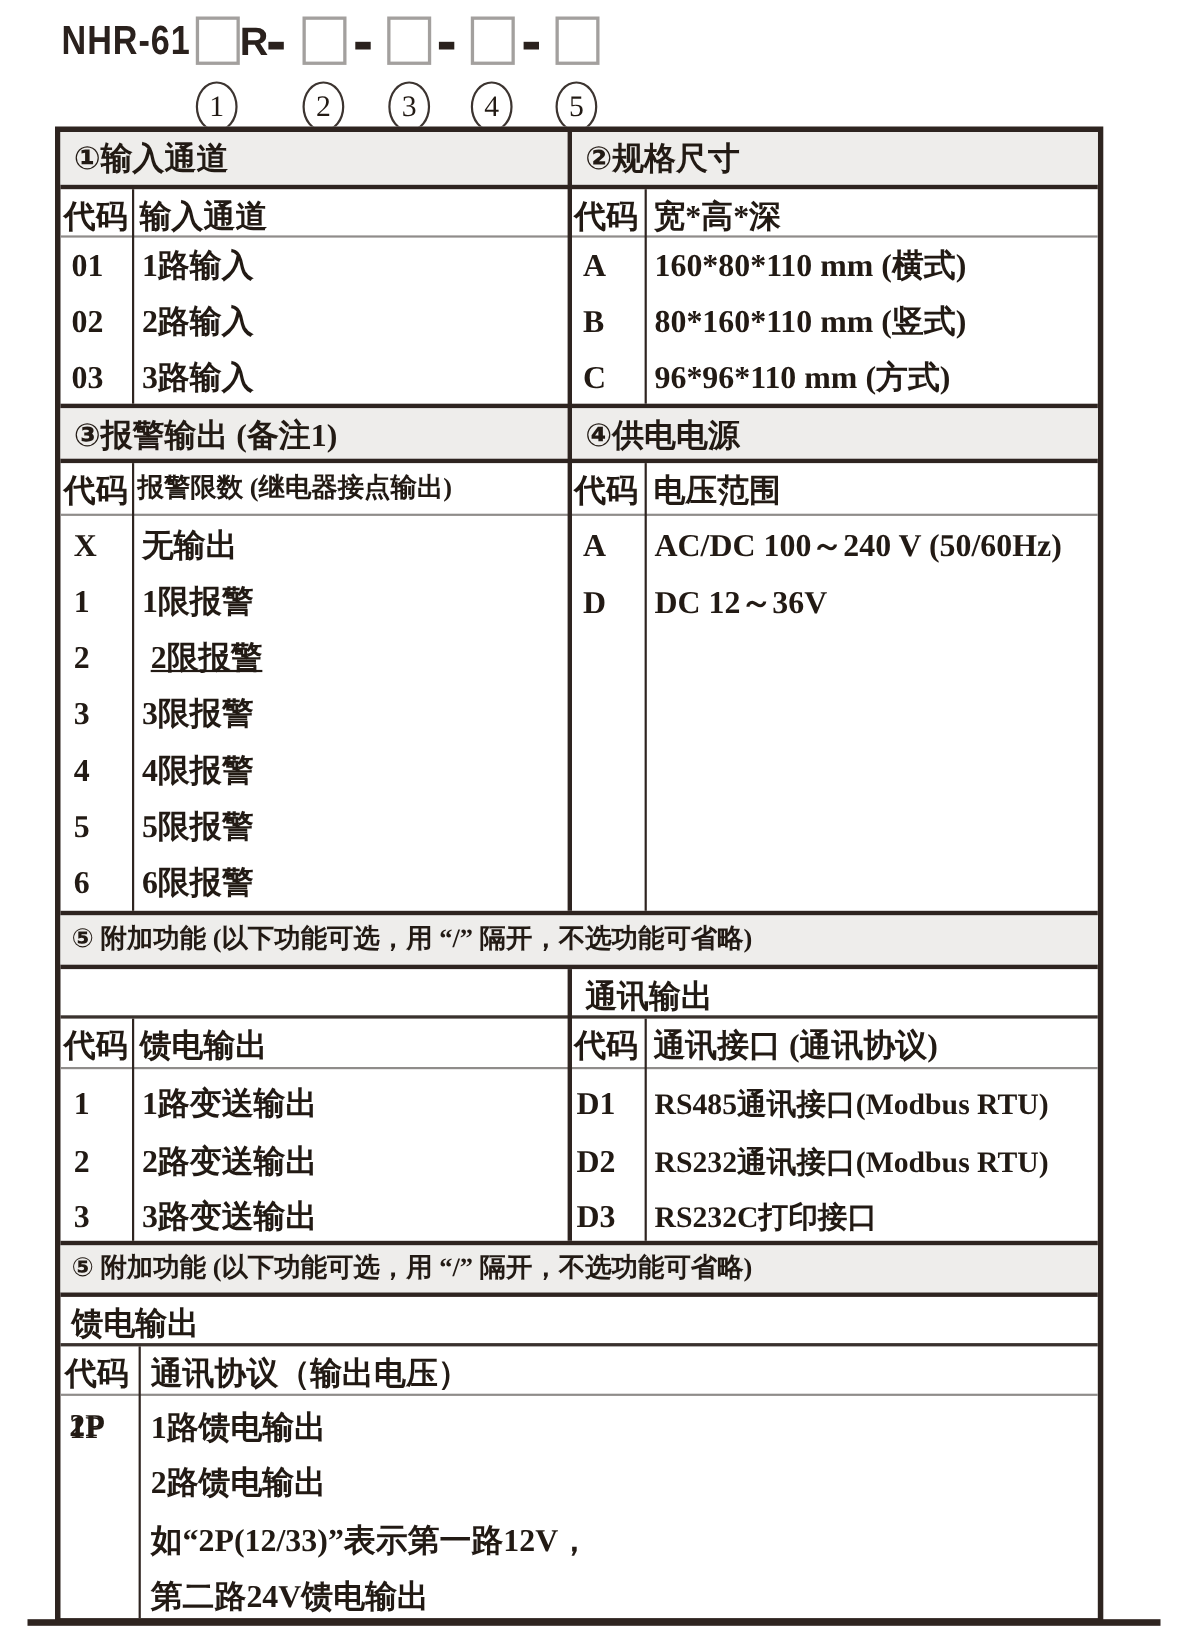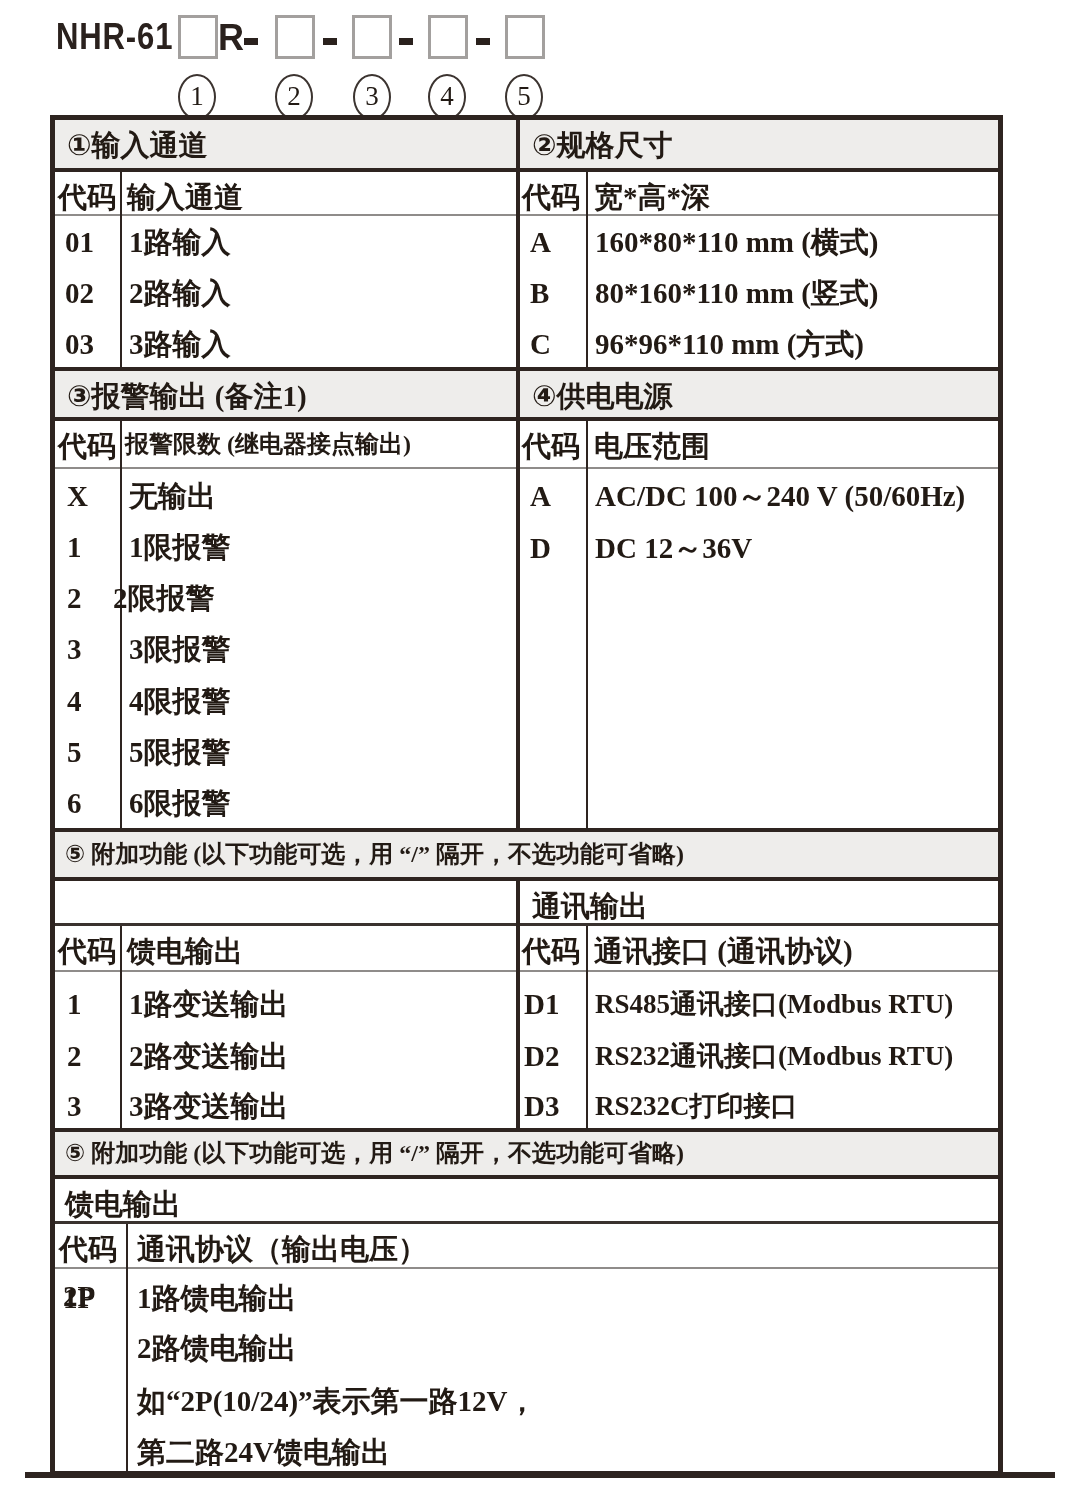--- a/index.html
+++ b/index.html
@@ -113,21 +113,21 @@
     <span class="t" style="left:3px;   top:310px;">代码</span>
     <span class="t s28" style="left:70px; top:311px;">报警限数 (继电器接点输出)</span>
     <span class="t" style="left:467px; top:310px;">代码</span>
     <span class="t" style="left:539px; top:310px;">电压范围</span>
 
     <span class="t" style="left:12px; top:360px;">X</span>
     <span class="t" style="left:74px; top:360px;">无输出</span>
     <span class="t" style="left:12px; top:411px;">1</span>
     <span class="t" style="left:74px; top:411px;">1限报警</span>
     <span class="t" style="left:12px; top:462px;">2</span>
-    <span class="t" style="left:58px; top:462px;">2限报警</span>
+    <span class="t" style="left:82px; top:462px;text-decoration:underline;">2限报警</span>
     <span class="t" style="left:12px; top:513px;">3</span>
     <span class="t" style="left:74px; top:513px;">3限报警</span>
     <span class="t" style="left:12px; top:565px;">4</span>
     <span class="t" style="left:74px; top:565px;">4限报警</span>
     <span class="t" style="left:12px; top:616px;">5</span>
     <span class="t" style="left:74px; top:616px;">5限报警</span>
     <span class="t" style="left:12px; top:667px;">6</span>
     <span class="t" style="left:74px; top:667px;">6限报警</span>
 
     <span class="t" style="left:475px; top:360px;">A</span>
@@ -159,20 +159,20 @@
 
     <span class="t s28" style="left:10px; top:1020px;">⑤ 附加功能 (以下功能可选，用 “/” 隔开，不选功能可省略)</span>
     <span class="t" style="left:10px; top:1068px;">馈电输出</span>
     <span class="t" style="left:4px;  top:1113px;">代码</span>
     <span class="t" style="left:82px; top:1113px;">通讯协议（输出电压）</span>
 
     <span class="t" style="left:8px;  top:1162px;">1P</span>
     <span class="t" style="left:82px; top:1162px;">1路馈电输出</span>
     <span class="t" style="left:8px;  top:1160px;text-align:center;">2P</span>
     <span class="t" style="left:82px; top:1212px;">2路馈电输出</span>
-    <span class="t" style="left:82px; top:1265px;">如“2P(10/24)”表示第一路12V，</span>
+    <span class="t" style="left:82px; top:1265px;">如“2P(12/33)”表示第一路12V，</span>
     <span class="t" style="left:82px; top:1316px;">第二路24V馈电输出</span>
 
   </div>
 
   <div id="footer-rule"></div>
 
 </div>
 
 </body></html>

